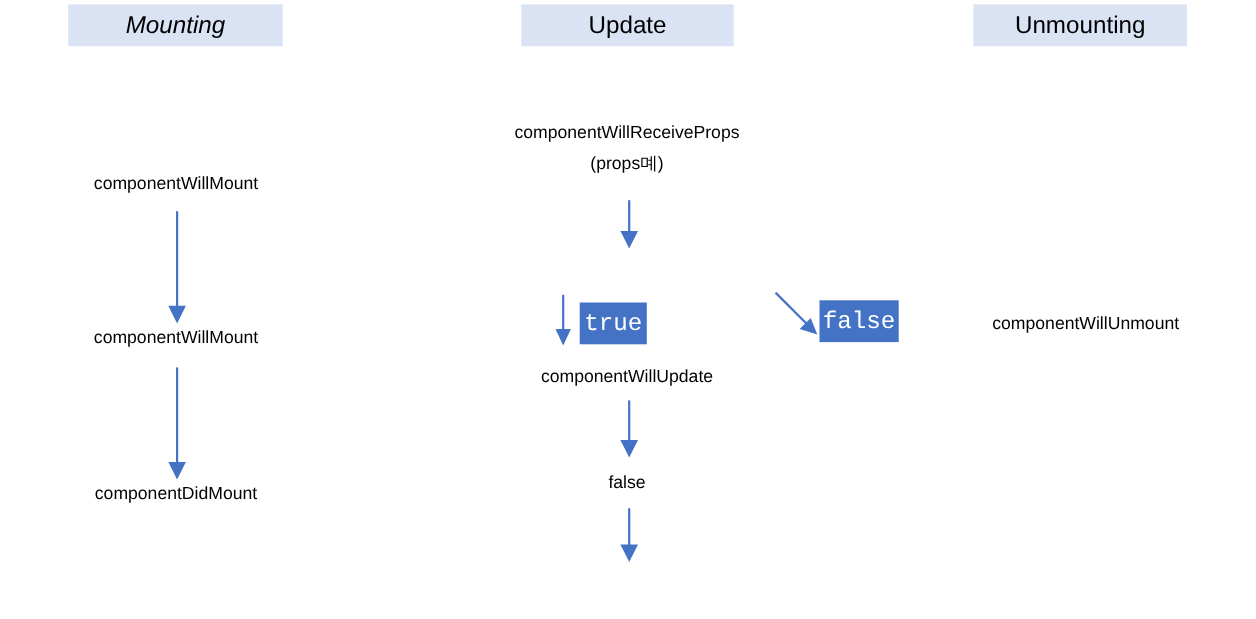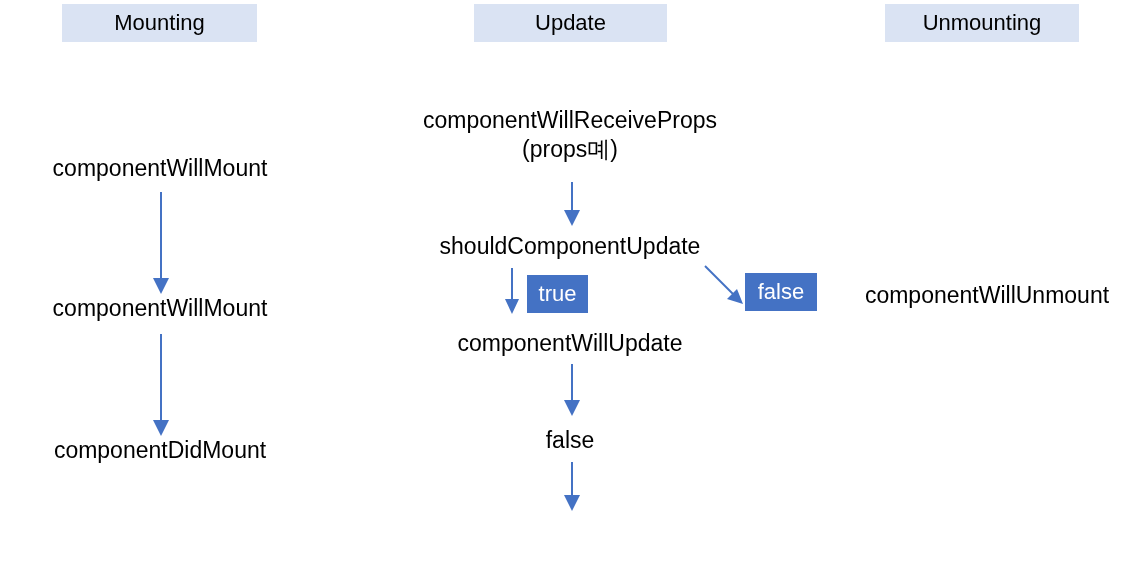--- a/index.html
+++ b/index.html
@@ -23,51 +23,52 @@
     background: #dae3f3;
     color: #000000;
     font-size: 22px;
     line-height: 38px;
     text-align: center;
     height: 38px;
     white-space: nowrap;
   }
   .node {
     position: absolute;
-    font-size: 23px;
+    font-size: 16px;
     color: #000000;
     text-align: center;
     white-space: nowrap;
     line-height: 30px;
   }
   .node.two-line {
     line-height: 29px;
   }
   .badge {
     position: absolute;
     background: #4472c4;
     color: #ffffff;
     font-size: 22px;
     text-align: center;
     display: flex;
     align-items: center;
     justify-content: center;
     height: 38px;
+    font-family: Liberation Mono, monospace;
   }
   .arrow-svg {
     position: absolute;
     overflow: visible;
   }
 </style>
 </head>
 <body>
 
 <div id="canvas">
 
-  <div class="col-header" style="left:62px; top:4px; width:195px;">
+  <div class="col-header" style="left:62px; top:4px; width:195px;font-style:italic;">
     <span>Mounting</span>
   </div>
 
   <div class="col-header" style="left:474px; top:4px; width:193px;">
     <span>Update</span>
   </div>
 
   <div class="col-header" style="left:885px; top:4px; width:194px;">
     <span>Unmounting</span>
   </div>
@@ -92,23 +93,20 @@
   <svg class="arrow-svg" style="left:140px; top:332px;" width="42" height="110" viewBox="0 0 42 110">
     <line x1="21" y1="2" x2="21" y2="92" stroke="#4472c4" stroke-width="2"></line>
     <polygon points="21,104 13,88 29,88" fill="#4472c4"></polygon>
   </svg>
 
   <div class="node two-line" style="left:390px; top:106px; width:360px;">
     <div>componentWillReceiveProps</div>
     <div>(props몌)</div>
   </div>
 
-  <div class="node" style="left:390px; top:231px; width:360px;">
-    <span>shouldComponentUpdate</span>
-  </div>
 
   <div class="node" style="left:390px; top:328px; width:360px;">
     <span>componentWillUpdate</span>
   </div>
 
   <div class="node" style="left:390px; top:425px; width:360px;">
     <span>false</span>
   </div>
 
 

